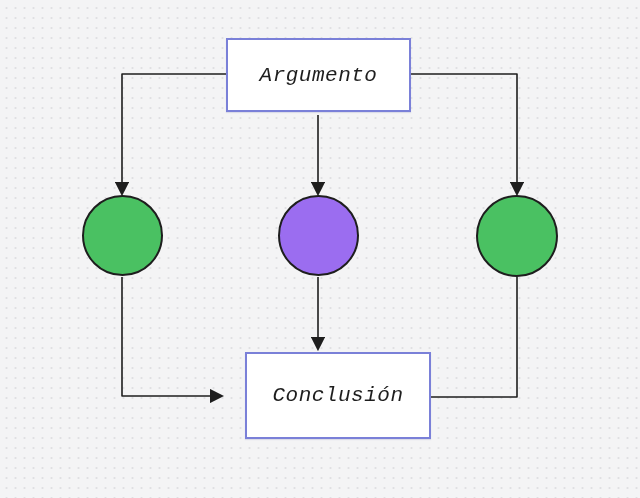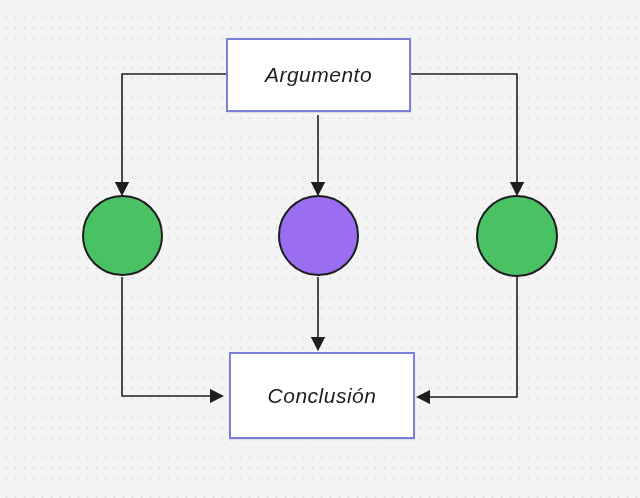--- a/index.html
+++ b/index.html
@@ -8,21 +8,21 @@
   }
   .canvas {
     position: relative;
     width: 640px;
     height: 498px;
     overflow: hidden;
     background-color: #f4f4f5;
     background-image: radial-gradient(circle, #e0e0e3 1px, transparent 1.2px);
     background-size: 9px 10px;
     background-position: 2px 3px;
-    font-family: Liberation Sans, sans-serif;
+    font-family: Liberation Mono, monospace;
   }
   .edges-layer {
     position: absolute;
     left: 0;
     top: 0;
     width: 640px;
     height: 498px;
     pointer-events: none;
   }
   .edge {
@@ -77,17 +77,17 @@
   <div class="node-box" style="left: 226px; top: 38px; width: 185px; height: 74px; background-color: rgb(255, 255, 255); border-color: rgb(122, 128, 216);">
     <span class="node-label">Argumento</span>
   </div>
 
   <div class="node-circle" style="left: 82px; top: 195px; width: 81px; height: 81px; background-color: rgb(74, 193, 98); border-color: rgb(30, 30, 30);"></div>
 
   <div class="node-circle" style="left: 278px; top: 195px; width: 81px; height: 81px; background-color: rgb(155, 109, 240); border-color: rgb(30, 30, 30);"></div>
 
   <div class="node-circle" style="left: 476px; top: 195px; width: 82px; height: 82px; background-color: rgb(74, 193, 98); border-color: rgb(30, 30, 30);"></div>
 
-  <div class="node-box" style="left: 229px; top: 352px; width: 186px; height: 87px; background-color: rgb(255, 255, 255); border-color: rgb(122, 128, 216);">
+  <div class="node-box" style="left: 245px; top: 352px; width: 186px; height: 87px; background-color: rgb(255, 255, 255); border-color: rgb(122, 128, 216);">
     <span class="node-label">Conclusión</span>
   </div>
 
 </div>
 
 </body></html>

